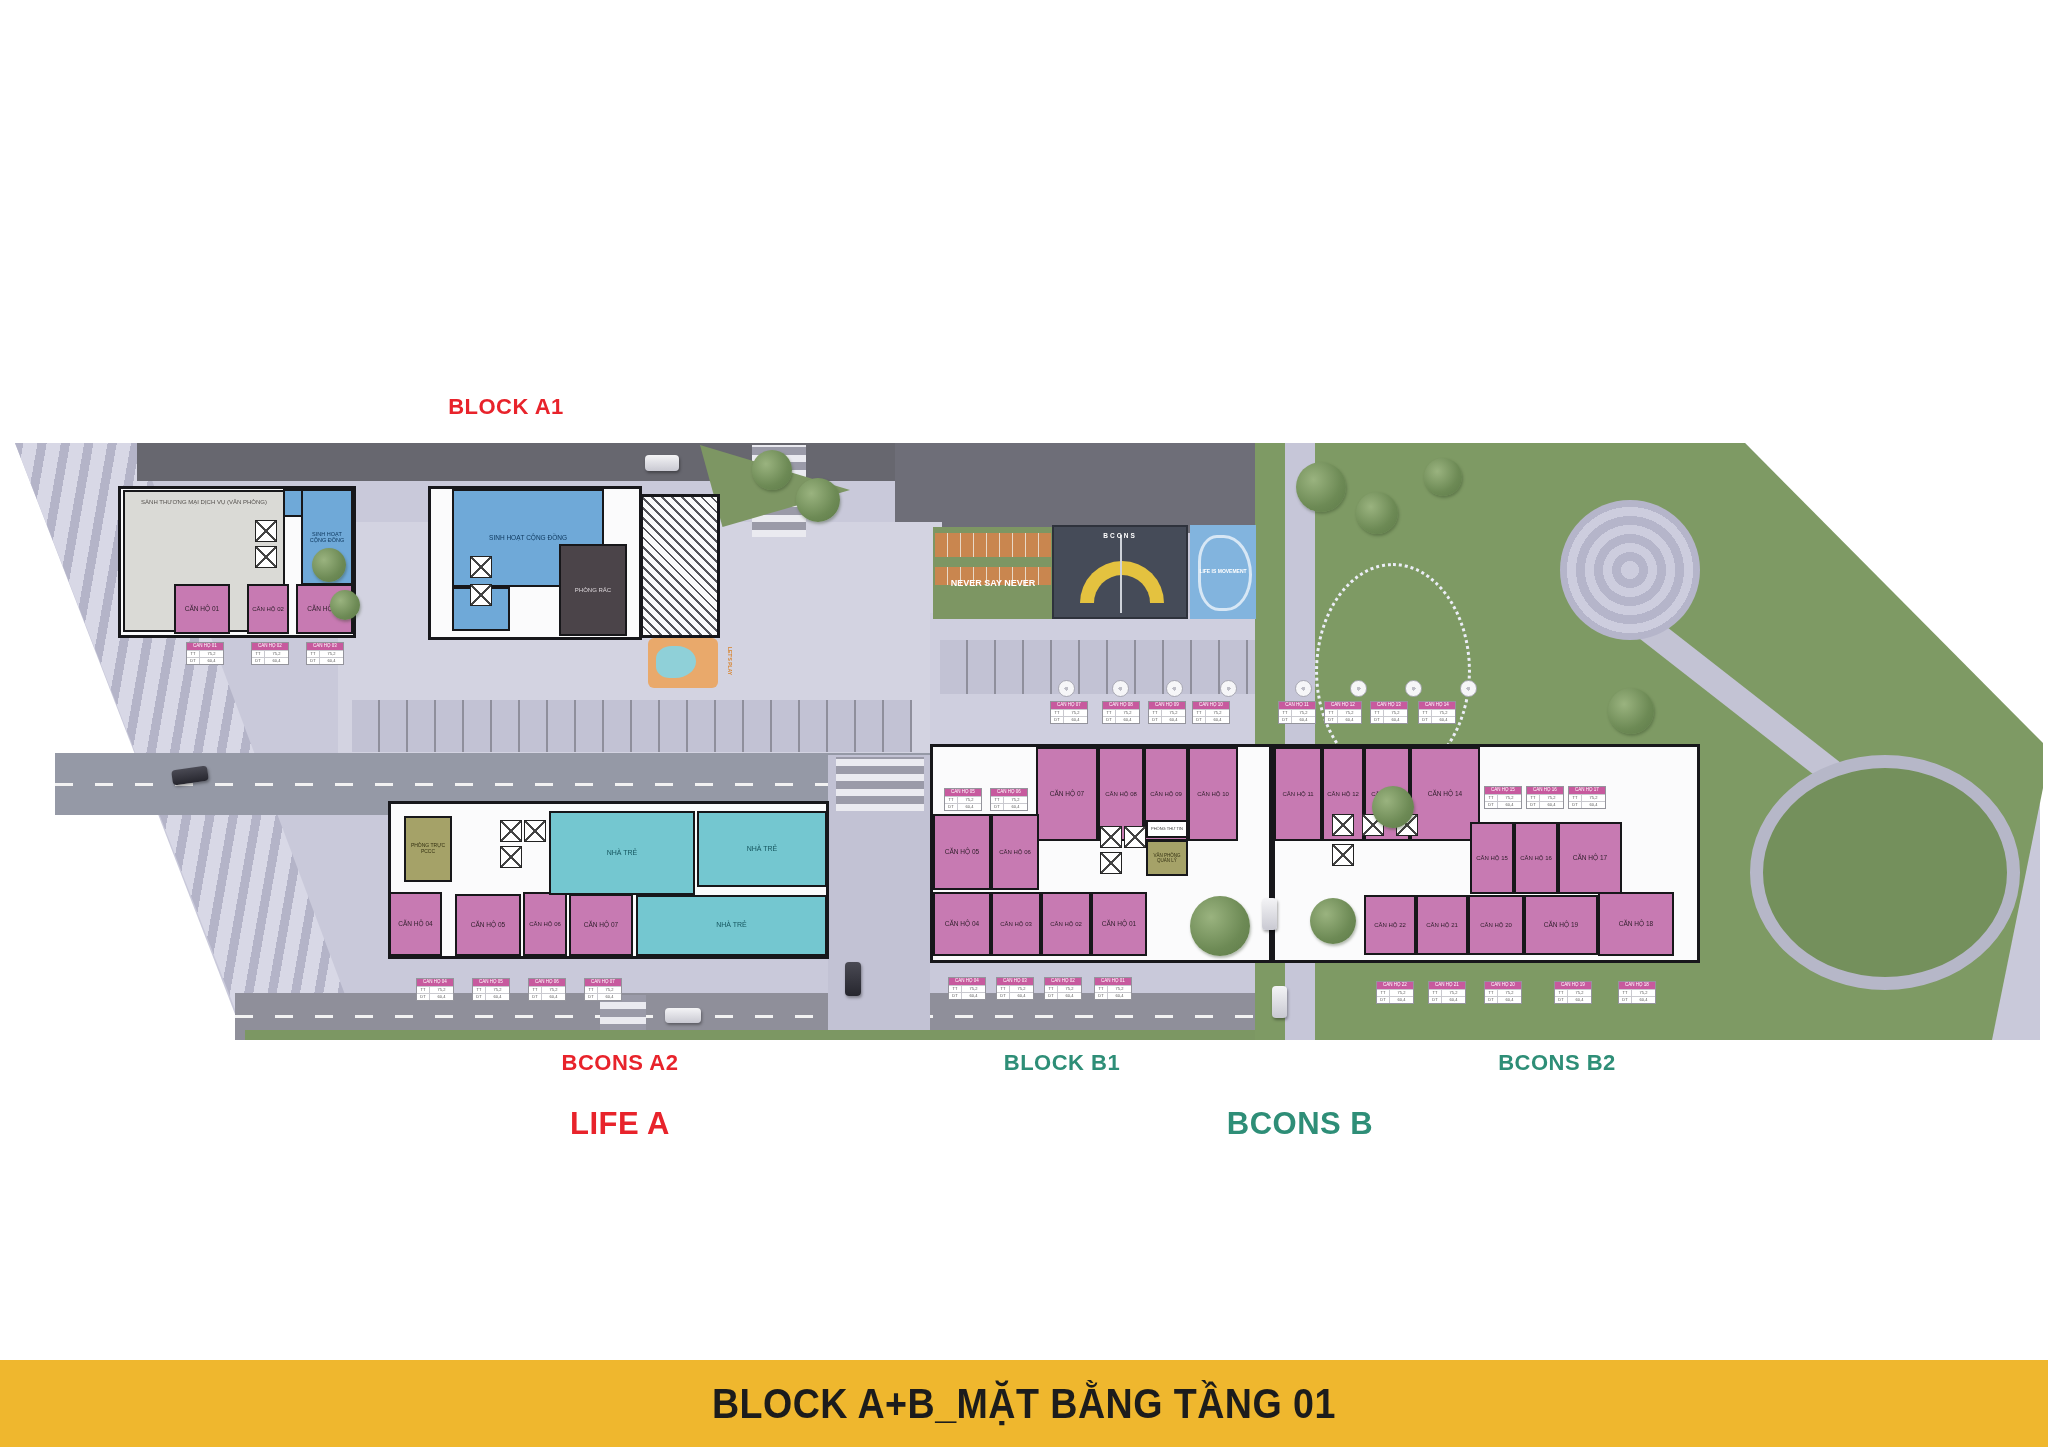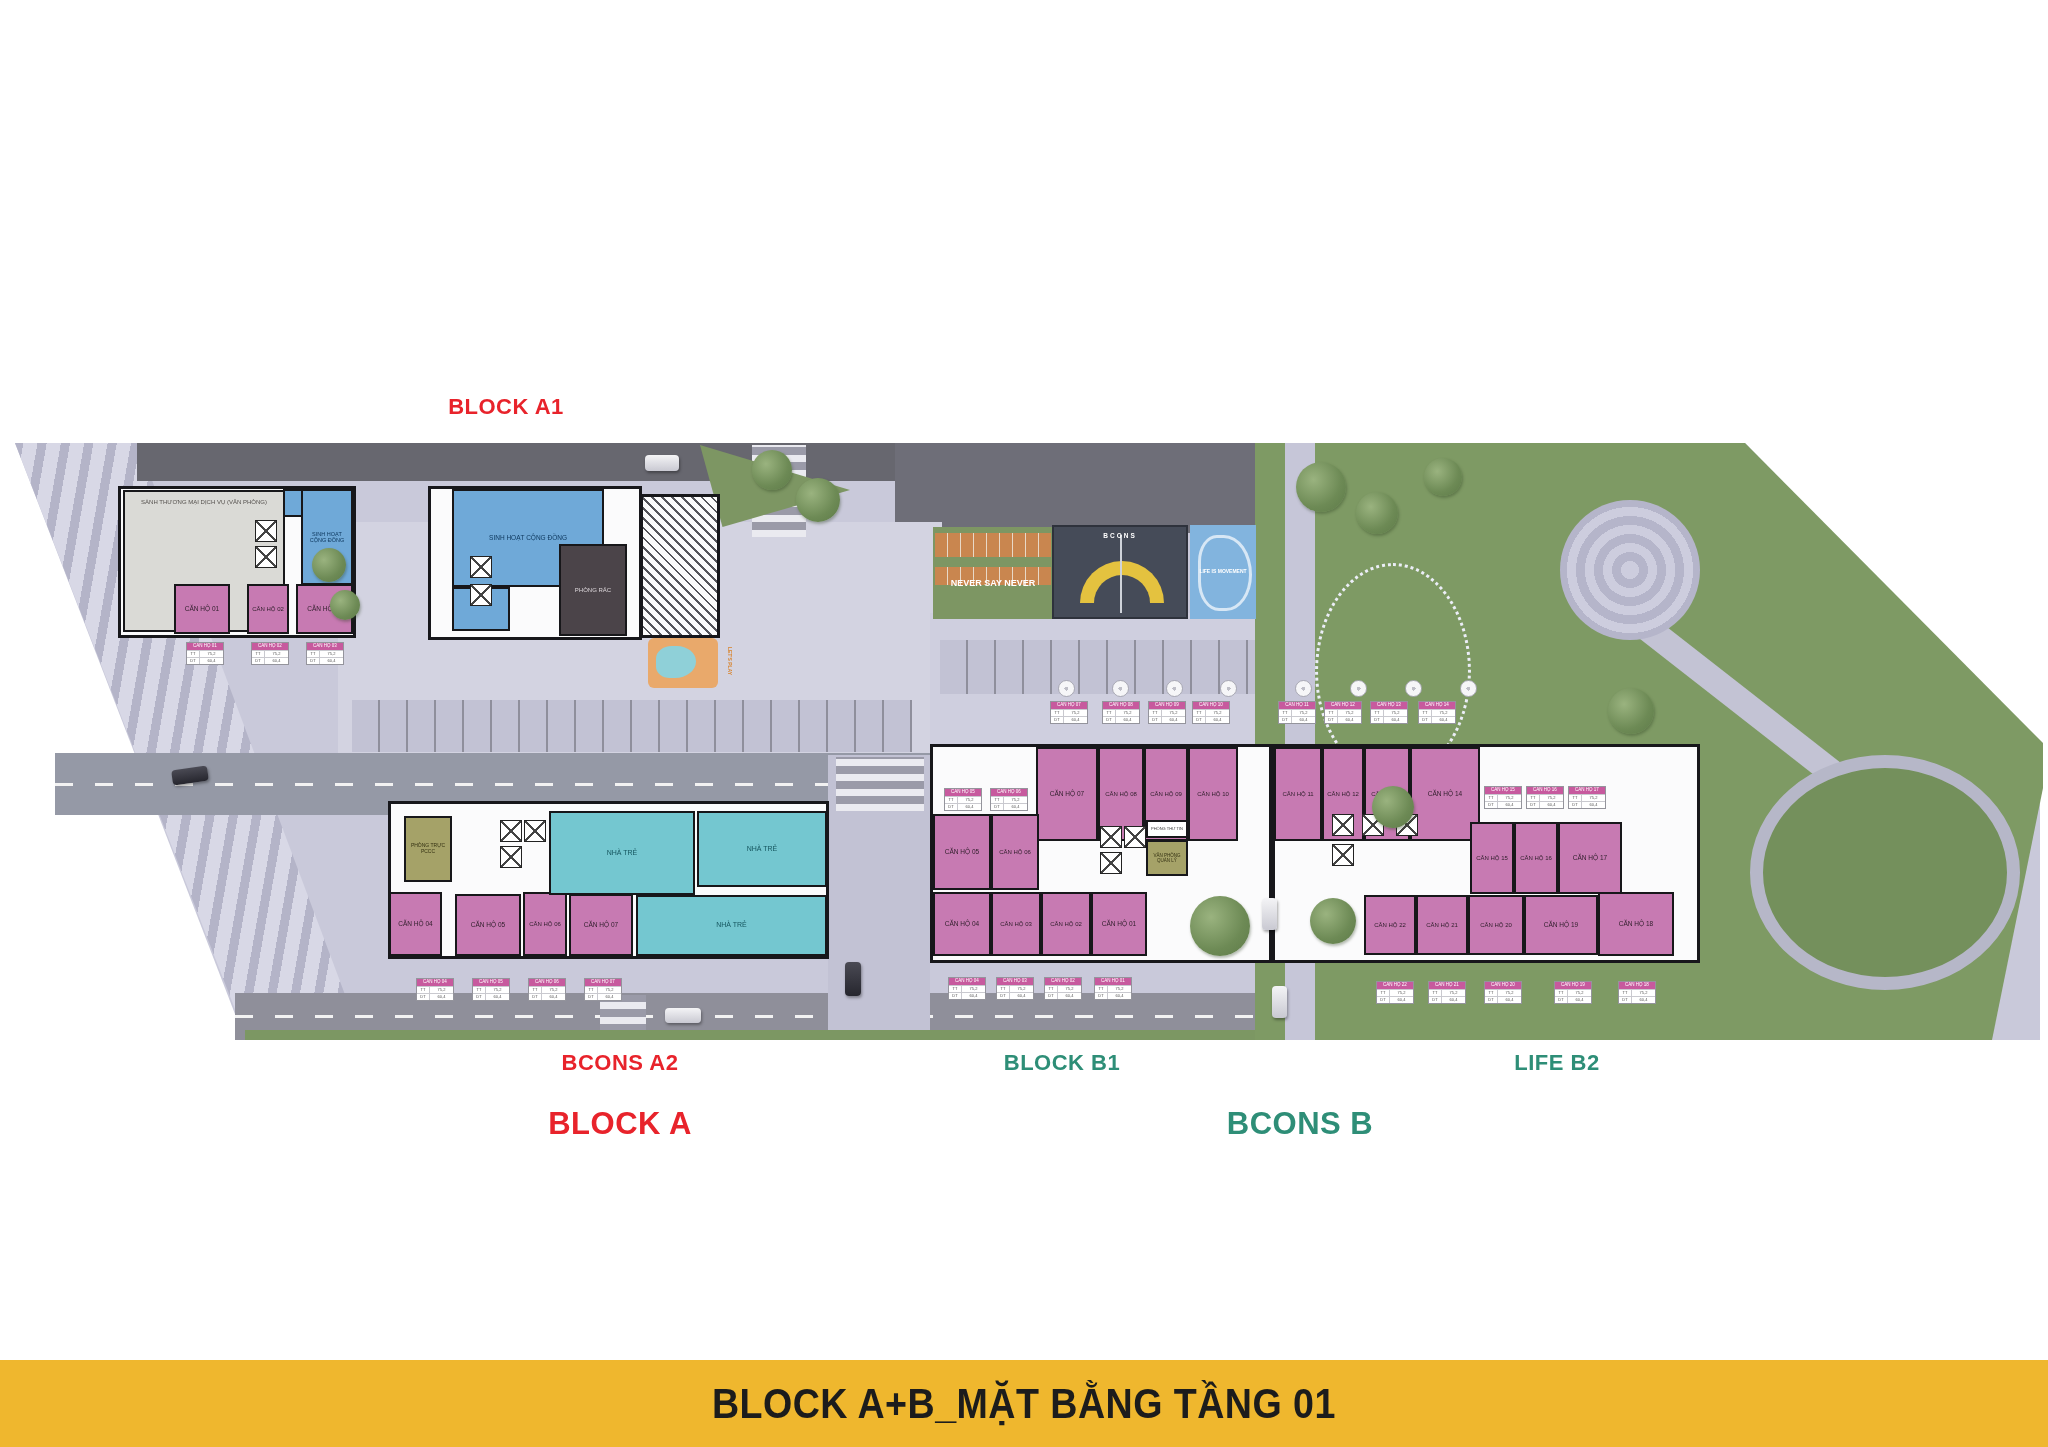--- a/index.html
+++ b/index.html
@@ -554,20 +554,20 @@
       <div class="car dark" style="left: 172px; top: 768px; width: 36px; height: 15px; transform: rotate(-8deg);"></div>
       <div class="car white" style="left: 665px; top: 1008px; width: 36px; height: 15px; transform: rotate(0deg);"></div>
       <div class="car dark" style="left: 845px; top: 962px; width: 16px; height: 34px; transform: rotate(0deg);"></div>
       <div class="car white" style="left: 1262px; top: 898px; width: 15px; height: 32px; transform: rotate(0deg);"></div>
       <div class="car white" style="left: 1272px; top: 986px; width: 15px; height: 32px; transform: rotate(0deg);"></div>
     </div>
 
   <div class="blk-label" style="left:426px;top:394px;width:160px;font-size:22px;color:#e8232b;">BLOCK A1</div>
   <div class="blk-label" style="left:540px;top:1050px;width:160px;font-size:22px;color:#e8232b;">BCONS A2</div>
   <div class="blk-label" style="left:982px;top:1050px;width:160px;font-size:22px;color:#2e8e77;">BLOCK B1</div>
-  <div class="blk-label" style="left:1477px;top:1050px;width:160px;font-size:22px;color:#2e8e77;">LIFE B2</div>
-  <div class="blk-label" style="left:520px;top:1106px;width:200px;font-size:31px;color:#e8232b;">BLOCK A</div>
+  <div class="blk-label" style="left:1477px;top:1050px;width:160px;font-size:22px;color:#2e8e77;">BCONS B2</div>
+  <div class="blk-label" style="left:520px;top:1106px;width:200px;font-size:31px;color:#e8232b;">LIFE A</div>
   <div class="blk-label" style="left:1200px;top:1106px;width:200px;font-size:31px;color:#2e8e77;">BCONS B</div>
 
   <div class="abs banner">
     <span>BLOCK A+B_MẶT BẰNG TẦNG 01</span>
   </div>
 </div>
 
 </body></html>

